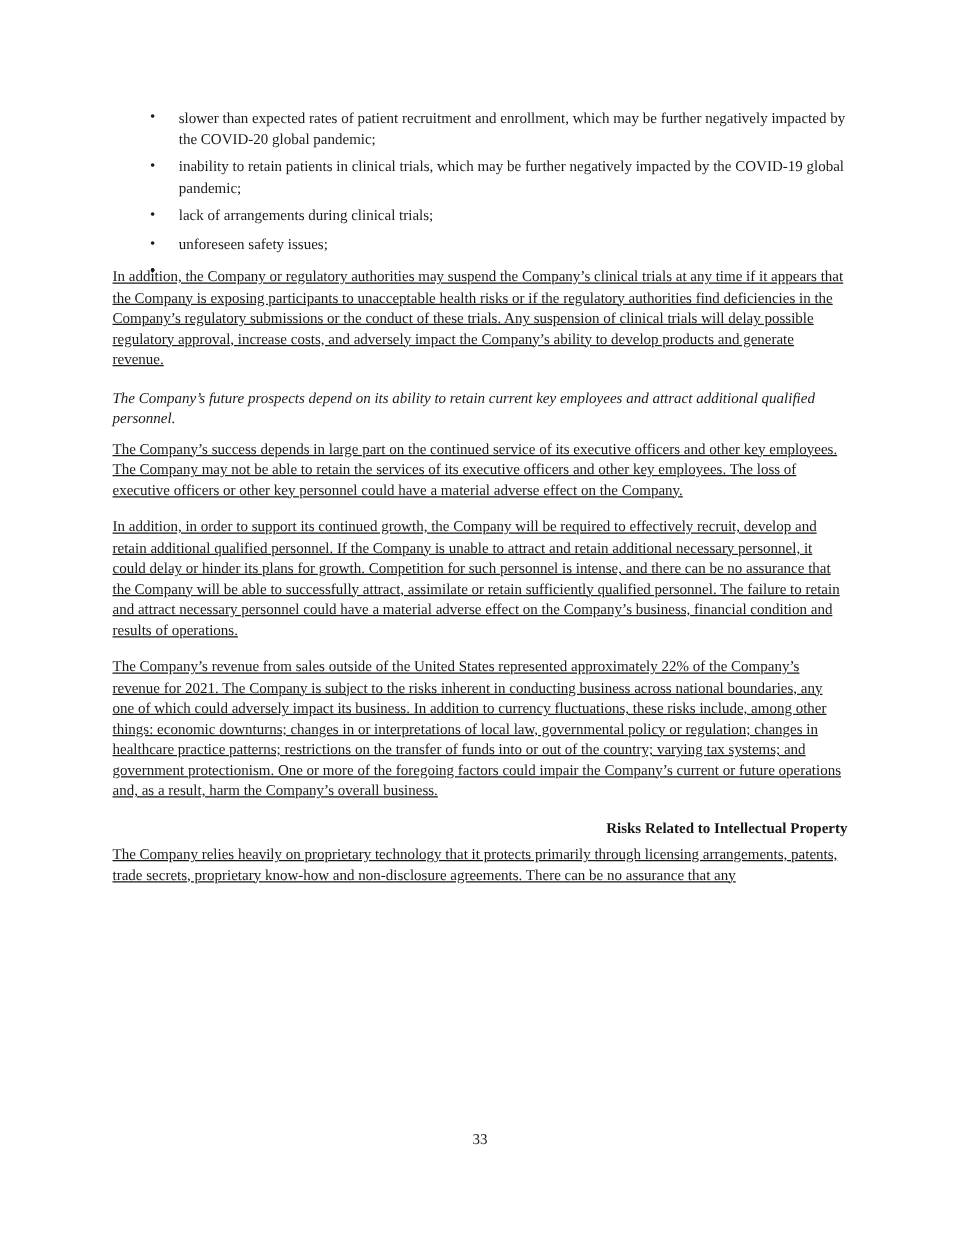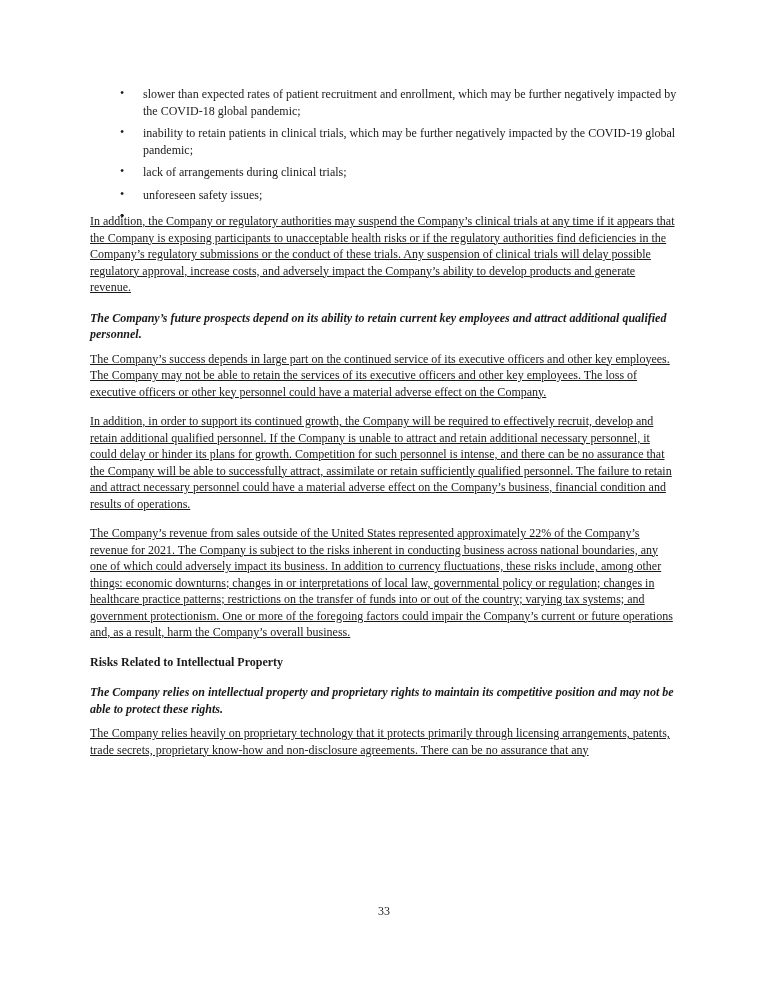--- a/index.html
+++ b/index.html
@@ -44,46 +44,47 @@
   p {
     margin: 0 0 13px 0;
     text-decoration: underline;
   }
   h2.section {
     font-size: 12px;
     line-height: 16.5px;
     font-weight: bold;
     font-style: normal;
     margin: 13px 0 5px 0;
+    text-align: right;
   }
   h3.bi {
     font-size: 12px;
     line-height: 16.5px;
-    font-weight: bold;
+    font-weight: normal;
     font-style: italic;
     margin: 14px 0 8px 0;
   }
   .footer {
     position: absolute;
     top: 903px;
     left: 0;
     width: 768px;
     text-align: center;
   }
 </style>
 </head>
 <body>
 
 <div class="page">
   <main class="content">
 
     <ul class="bullets">
       <li>
         <span class="marker">•</span>
-        <span>slower than expected rates of patient recruitment and enrollment, which may be further negatively impacted by the COVID-18 global pandemic;</span>
+        <span>slower than expected rates of patient recruitment and enrollment, which may be further negatively impacted by the COVID-20 global pandemic;</span>
       </li>
       <li>
         <span class="marker">•</span>
         <span>inability to retain patients in clinical trials, which may be further negatively impacted by the COVID-19 global pandemic;</span>
       </li>
       <li>
         <span class="marker">•</span>
         <span>lack of arrangements during clinical trials;</span>
       </li>
       <li>
@@ -107,21 +108,20 @@
 
     <p>The Company’s success depends in large part on the continued service of its executive officers and other key employees. The Company may not be able to retain the services of its executive officers and other key employees. The loss of executive officers or other key personnel could have a material adverse effect on the Company.</p>
 
     <p>In addition, in order to support its continued growth, the Company will be required to effectively recruit, develop and retain additional qualified personnel. If the Company is unable to attract and retain additional necessary personnel, it could delay or hinder its plans for growth. Competition for such personnel is intense, and there can be no assurance that the Company will be able to successfully attract, assimilate or retain sufficiently qualified personnel. The failure to retain and attract necessary personnel could have a material adverse effect on the Company’s business, financial condition and results of operations.</p>
 
 
     <p>The Company’s revenue from sales outside of the United States represented approximately 22% of the Company’s revenue for 2021. The Company is subject to the risks inherent in conducting business across national boundaries, any one of which could adversely impact its business. In addition to currency fluctuations, these risks include, among other things: economic downturns; changes in or interpretations of local law, governmental policy or regulation; changes in healthcare practice patterns; restrictions on the transfer of funds into or out of the country; varying tax systems; and government protectionism. One or more of the foregoing factors could impair the Company’s current or future operations and, as a result, harm the Company’s overall business.</p>
 
     <h2 class="section">Risks Related to Intellectual Property</h2>
 
-    <h3 class="bi">The Company relies on intellectual property and proprietary rights to maintain its competitive position and may not be able to protect these rights.</h3>
 
     <p>The Company relies heavily on proprietary technology that it protects primarily through licensing arrangements, patents, trade secrets, proprietary know-how and non-disclosure agreements. There can be no assurance that any</p>
 
   </main>
 
   <footer class="footer">
     <span>33</span>
   </footer>
 </div>
 

